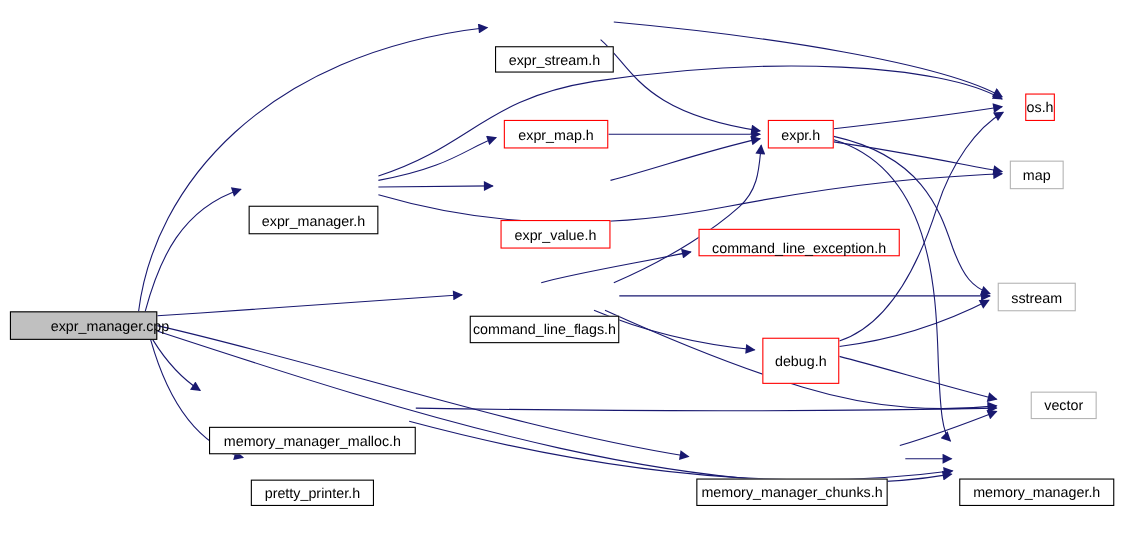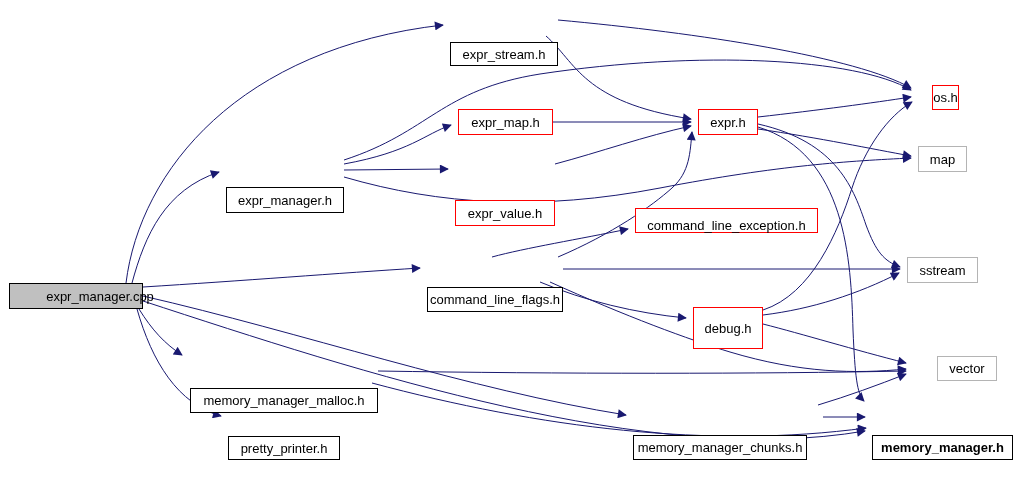--- a/index.html
+++ b/index.html
@@ -130,17 +130,17 @@
       </div>
       <div class="node plain" style="left: 190px; top: 358px; width: 188px; height: 25px;">
         <span>memory_manager_malloc.h</span>
       </div>
       <div class="node plain" style="left: 228px; top: 406px; width: 112px; height: 24px;">
         <span>pretty_printer.h</span>
       </div>
       <div class="node plain" style="left: 633px; top: 405px; width: 174px; height: 25px;">
         <span>memory_manager_chunks.h</span>
       </div>
-      <div class="node plain" style="left: 872px; top: 405px; width: 141px; height: 25px; font-weight: bold;">
+      <div class="node plain" style="left: 872px; top: 405px; width: 141px; height: 25px;">
         <span>memory_manager.h</span>
       </div>
     </div>
 </div>
 
 </body></html>

